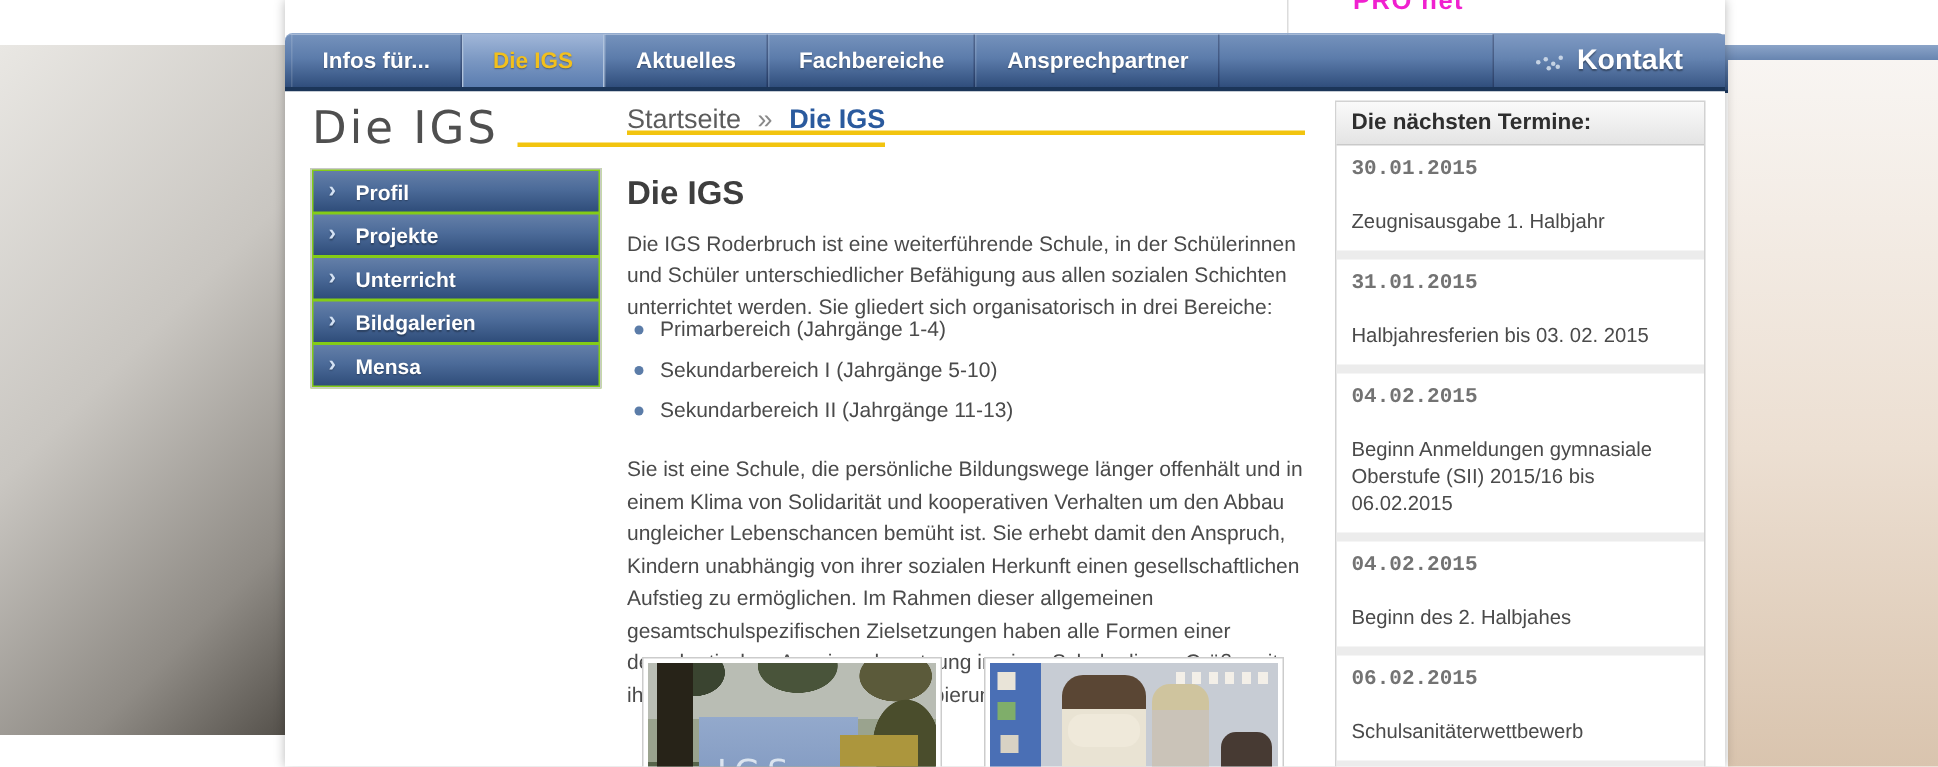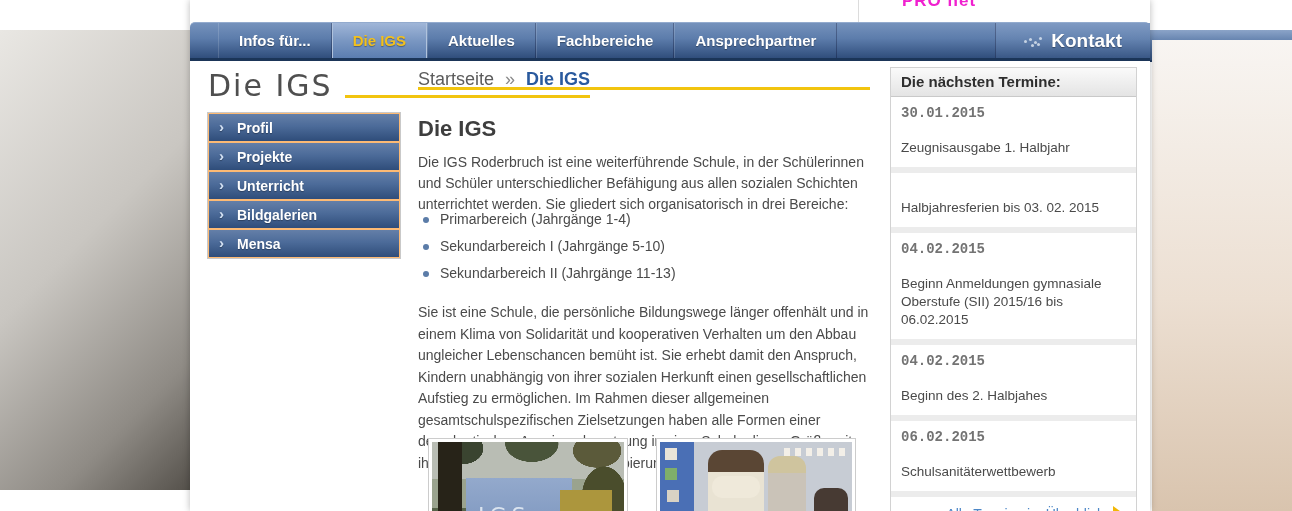--- a/index.html
+++ b/index.html
@@ -39,21 +39,21 @@
     border-top:1px solid #93abce;border-bottom:3px solid #1b3558;
     border-radius:5px 5px 0 0;display:flex;align-items:stretch;
   }
   .nav-tab{
     display:flex;align-items:center;padding:0 20px;cursor:pointer;
     color:#ffffff;font-size:15px;font-weight:bold;
     border-right:1px solid rgba(0,0,30,.28);
     border-left:1px solid rgba(255,255,255,.14);
     text-shadow:0 1px 1px rgba(0,0,0,.35);
   }
-  .nav-tab:first-child{margin-left:28px;}
+  .nav-tab:first-child{margin-left:4px;}
   .nav-tab.active{
     background:linear-gradient(#a0b6d8,#7a97c2 50%,#5b7db0);
     color:#f2c01d;border-left:1px solid #b0c3dd;border-right:1px solid #b0c3dd;
   }
   .nav-kontakt{
     margin-left:auto;display:flex;align-items:center;gap:9px;padding:0 28px;
     cursor:pointer;color:#ffffff;font-size:19px;font-weight:bold;
     border-left:1px solid rgba(0,0,30,.3);
     background:linear-gradient(#7f9ac3,#6584b1 45%,#3a5886);
     text-shadow:0 1px 1px rgba(0,0,0,.35);
@@ -68,21 +68,21 @@
   .side-title{
     position:absolute;left:18px;top:68px;width:382px;display:flex;align-items:flex-end;gap:12px;
   }
   .side-title-text{
     font-size:30px;color:#4f4f4f;letter-spacing:2px;font-weight:normal;
     font-family:"DejaVu Sans",sans-serif;
   }
   .side-title-rule{flex:1;height:3px;background:#f2c40f;margin-bottom:5px;}
   .menu{
     position:absolute;left:17px;top:112px;width:190px;
-    border:1px solid #c9c9c9;background:#fdba74;padding:1px;
+    border:1px solid #c9c9c9;background:#84cc16;padding:1px;
   }
   .menu-item{
     position:relative;height:27px;margin-bottom:2px;cursor:pointer;
     background:linear-gradient(#647fa8,#4c6b99 45%,#2f4d7a);
     display:flex;align-items:center;padding-left:28px;
     color:#ffffff;font-size:14px;font-weight:bold;
     text-shadow:0 1px 1px rgba(0,0,0,.3);
   }
   .menu-item:last-child{margin-bottom:0;}
   .menu-chevron{position:absolute;left:10px;top:4px;color:#d4e2f4;font-size:15px;font-weight:bold;}
@@ -280,20 +280,21 @@
   </div>
 
   <aside class="termine">
     <div class="termine-header">Die nächsten Termine:</div>
     <ul class="termine-list">
       <li class="termine-item">
         <div class="termine-date">30.01.2015</div>
         <div class="termine-text">Zeugnisausgabe 1. Halbjahr</div>
       </li>
       <li class="termine-item">
+        <div class="termine-date">31.01.2015</div>
         <div class="termine-text">Halbjahresferien bis 03. 02. 2015</div>
       </li>
       <li class="termine-item">
         <div class="termine-date">04.02.2015</div>
         <div class="termine-text">Beginn Anmeldungen gymnasiale Oberstufe (SII) 2015/16 bis 06.02.2015</div>
       </li>
       <li class="termine-item">
         <div class="termine-date">04.02.2015</div>
         <div class="termine-text">Beginn des 2. Halbjahes</div>
       </li>

